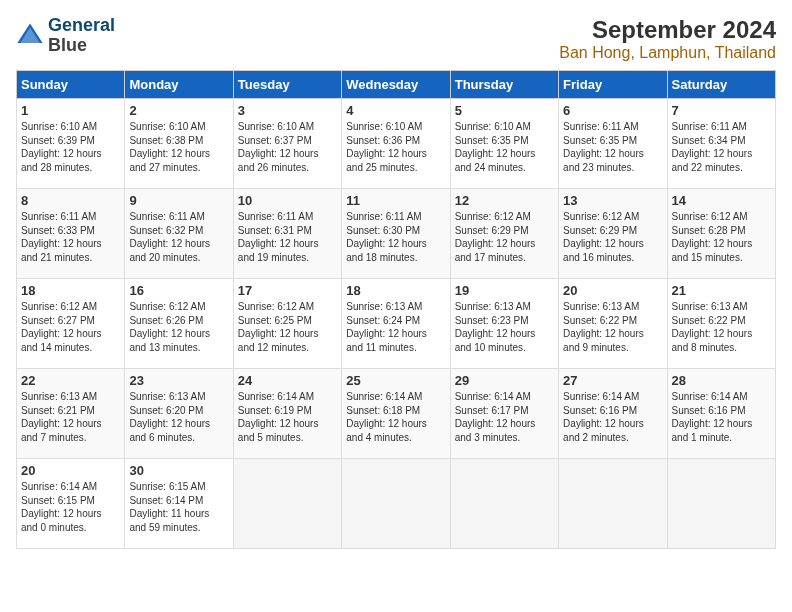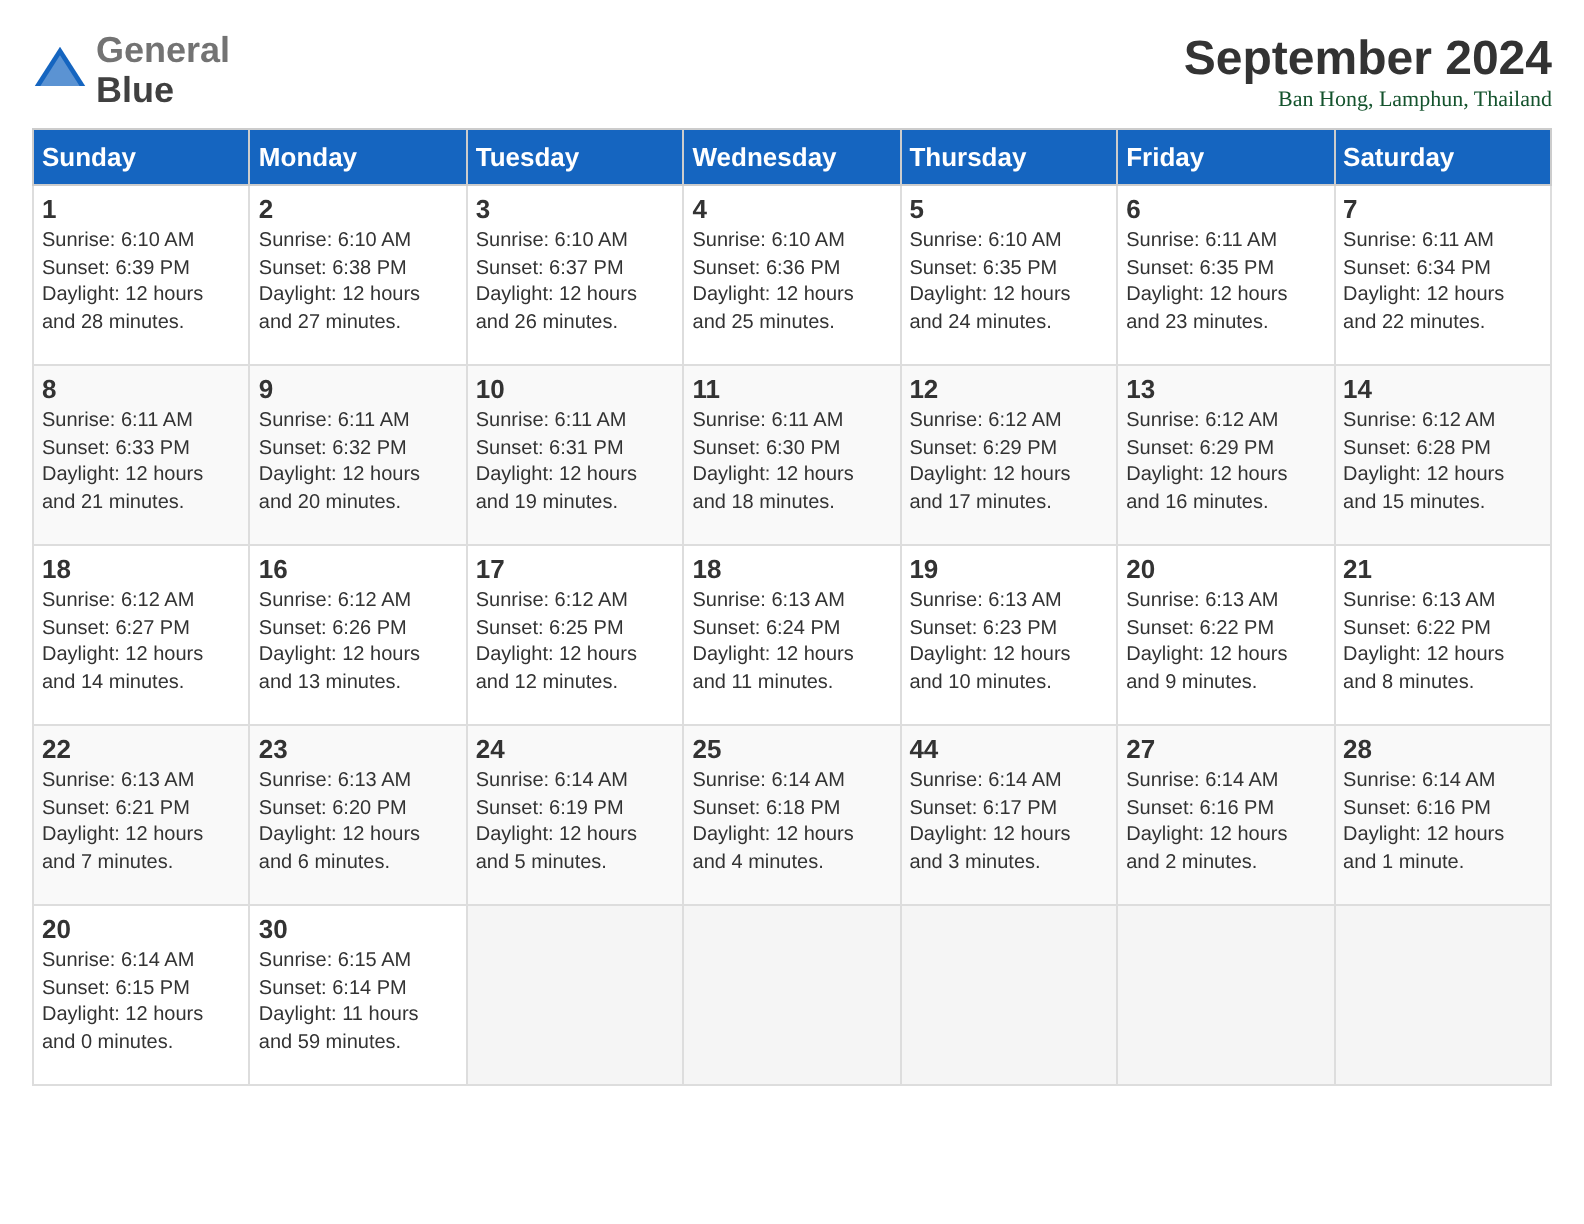--- a/index.html
+++ b/index.html
@@ -19,38 +19,37 @@
     .logo {
       display: flex;
       align-items: center;
       gap: 4px;
     }
     .logo-text {
       font-size: 18px;
       font-weight: bold;
       line-height: 1.1;
     }
-    .logo-text .general { color: #737373; }
+    .logo-text .general { color: #0c4a6e; }
     .logo-text .blue { color: #404040; }
     .logo-icon {
       width: 28px;
       height: 28px;
     }
     .title-area {
       text-align: right;
     }
     .month-title {
       font-size: 24px;
       font-weight: bold;
       color: #333;
     }
     .location {
-      font-size: 11px;
-      color: #14532d;
-      font-family: Liberation Serif, serif;
+      font-size: 16px;
+      color: #a16207;
     }
     table {
       width: 100%;
       border-collapse: collapse;
       table-layout: fixed;
       padding-left: 48px;
     }
     thead tr th {
       background-color: #1565c0;
       color: white;
@@ -296,21 +295,21 @@
 and 5 minutes.</div>
         </td>
         <td>
           <span class="day-num">25</span>
           <div class="cell-text" style="white-space: pre-line;">Sunrise: 6:14 AM
 Sunset: 6:18 PM
 Daylight: 12 hours
 and 4 minutes.</div>
         </td>
         <td>
-          <span class="day-num">44</span>
+          <span class="day-num">29</span>
           <div class="cell-text" style="white-space: pre-line;">Sunrise: 6:14 AM
 Sunset: 6:17 PM
 Daylight: 12 hours
 and 3 minutes.</div>
         </td>
         <td>
           <span class="day-num">27</span>
           <div class="cell-text" style="white-space: pre-line;">Sunrise: 6:14 AM
 Sunset: 6:16 PM
 Daylight: 12 hours

